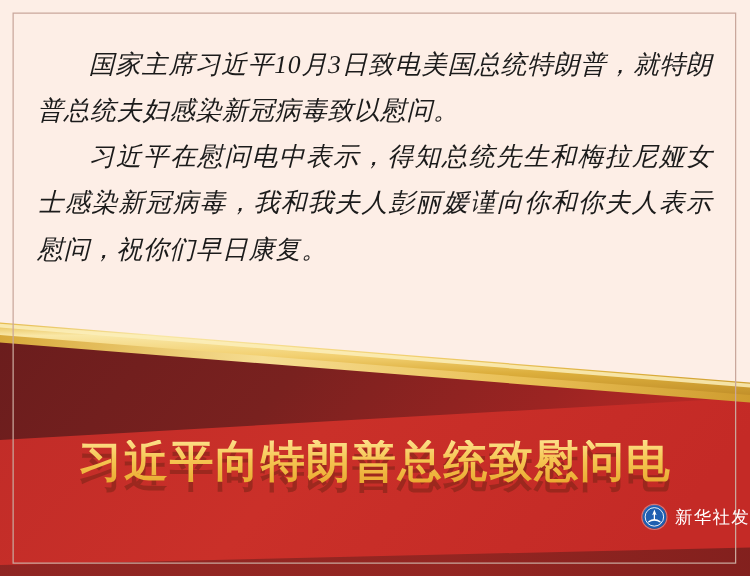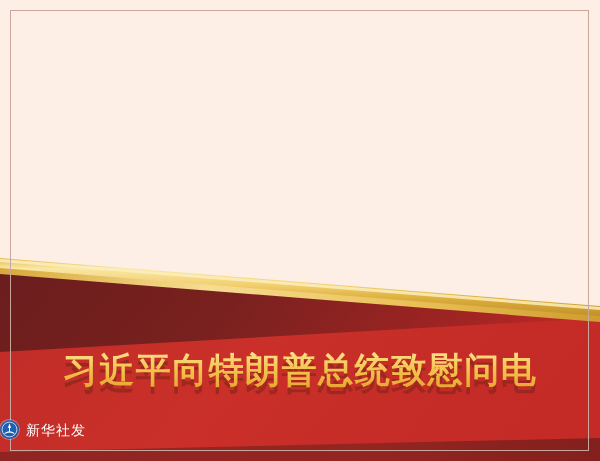--- a/index.html
+++ b/index.html
@@ -110,25 +110,25 @@
     font-size: 35px;
     letter-spacing: 1.5px;
     color: #7a2416;
     opacity: .55;
   }
 
   
   .credit {
     position: absolute;
     left: 0;
-    top: 420px;
+    top: 404px;
     width: 600px;
     display: flex;
     align-items: center;
-    justify-content: flex-start;
+    justify-content: flex-end;
     gap: 7px;
     z-index: 7;
   }
   .logo-mark {
     width: 19px;
     height: 19px;
     border-radius: 50%;
     background: radial-gradient(circle at 35% 30%, #4f8fd6 0%, #1f5fb0 60%, #17478a 100%);
     position: relative;
     flex: none;
@@ -189,20 +189,24 @@
       <polygon points="0,352 600,318 600,461 0,461" fill="url(#brightRedGrad)"></polygon>
 
       <polygon points="0,262 600,310 600,322 0,274" fill="url(#goldGradEdge)"></polygon>
       <polygon points="0,258 600,306 600,316 0,268" fill="url(#goldGrad)"></polygon>
       <polygon points="0,259 600,307 600,310 0,262" fill="#fbeebb" opacity="0.85"></polygon>
 
       <polygon points="0,452 600,438 600,461 0,461" fill="url(#footRedGrad)" opacity="0.75"></polygon>
     </svg>
   </div>
 
+  <div class="article">
+    <p class="para">国家主席习近平10月3日致电美国总统特朗普，就特朗普总统夫妇感染新冠病毒致以慰问。</p>
+    <p class="para">习近平在慰问电中表示，得知总统先生和梅拉尼娅女士感染新冠病毒，我和我夫人彭丽媛谨向你和你夫人表示慰问，祝你们早日康复。</p>
+  </div>
 
   <div class="headline-shadow">习近平向特朗普总统致慰问电</div>
   <div class="headline">
     <span class="headline-text">习近平向特朗普总统致慰问电</span>
   </div>
 
   <div class="credit">
     <span class="logo-mark">
       <svg width="19" height="19" viewBox="0 0 19 19" xmlns="http://www.w3.org/2000/svg">
         <circle cx="9.5" cy="9.5" r="9" fill="#1f5fb0"></circle>

